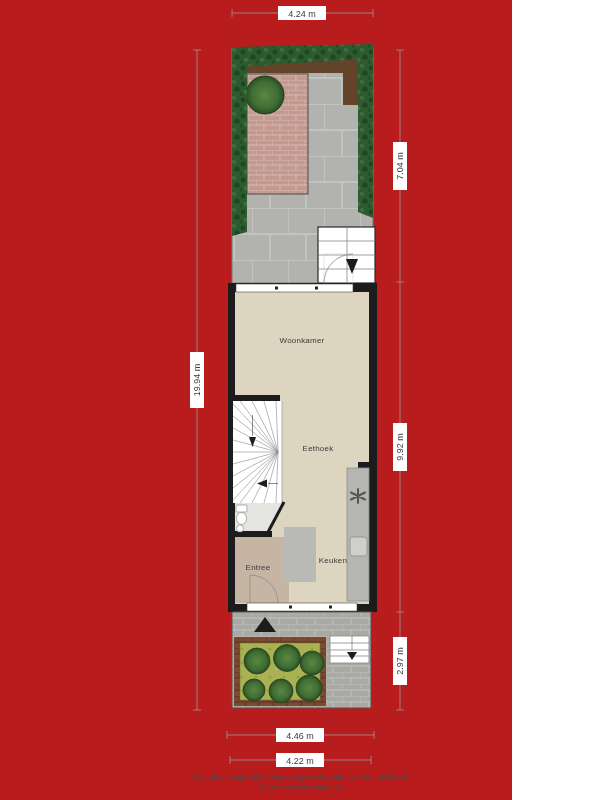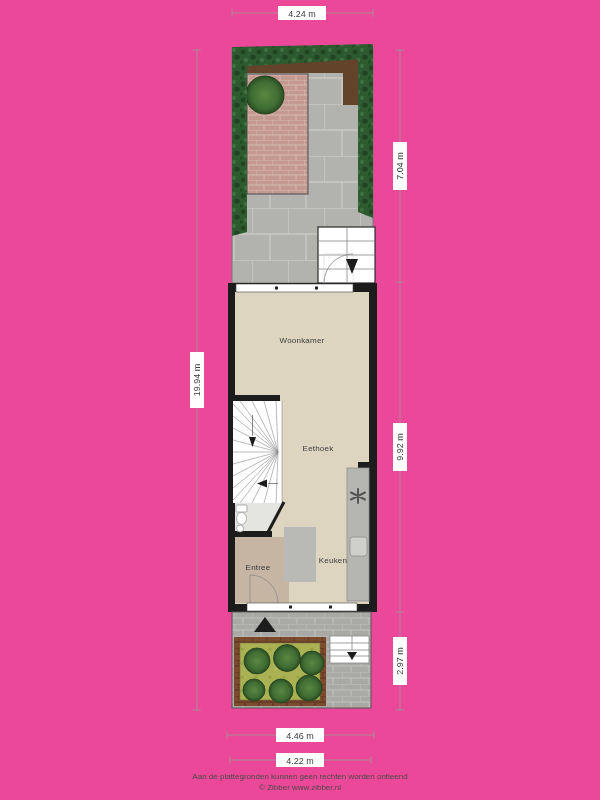--- a/index.html
+++ b/index.html
@@ -1,16 +1,16 @@
 <!DOCTYPE html>
 <html style="--wall: #1c1c1c; --floor: #ddd5bf; --entree-floor: #c7b5a4; --toilet-floor: #e4e4e0; --counter-gray: #b5b5b2; --paving-gray: #b2b2af; --paving-joint: #c9c9c6; --brick-gray: #a9a9a6; --brick-joint: #c2c2bf; --hedge-green: #2d5a2e; --hedge-dark: #1f4521; --hedge-light: #3e7040; --grass-green: #a9b152; --grass-dark: #96a144; --bush-green: #3f6d33; --dirt-brown: #63432a; --patio-brick: #c49a90; --patio-joint: #dcc2ba; --bed-brick: #7c4a2d; --bed-joint: #5a3420; --dimension-line: #9a9a9a; --text: #3c3c3c;"><head>
 <meta charset="utf-8">
 <style>
   html,body{margin:0;padding:0;background:#fff;}
-  .page{position:relative;width:600px;height:800px;background:#ec4899;overflow:hidden;
+  .page{position:relative;width:512px;height:800px;background:#b91c1c;overflow:hidden;
         font-family:"Liberation Sans",sans-serif;}
   svg{display:block;}
   
   .f-wall{fill:var(--wall,#1c1c1c);}
   .f-floor{fill:var(--floor,#ddd5bf);}
   .f-entree{fill:var(--entree-floor,#c7b5a4);}
   .f-toilet{fill:var(--toilet-floor,#e4e4e0);}
   .f-counter{fill:var(--counter-gray,#b5b5b2);}
   .f-sink{fill:#cfcfcc;}
   .f-rug{fill:#b9b9b6;}

